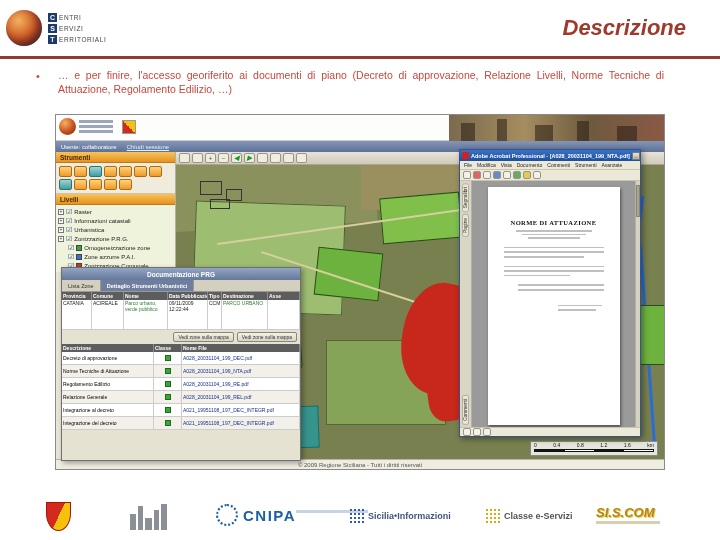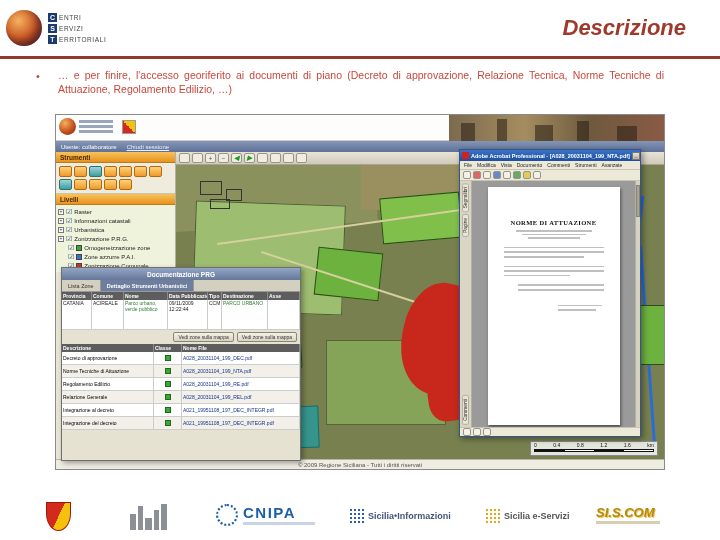--- a/index.html
+++ b/index.html
@@ -102,21 +102,21 @@
   .thumb{position:absolute;top:4px;left:0;width:100%;height:32px;background:#a8a492;border:1px solid #8a8578}
   .acro-status{height:9px;background:#ece9d8;border-top:1px solid #c8c4b4;display:flex;align-items:center;gap:2px;padding:0 3px;flex:none}
 
   
   .flogo{position:absolute;top:502px}
   .crest{left:46px;width:25px;height:29px;background:linear-gradient(115deg,#d42a1e 50%,#f4c20d 50%);border:1px solid #a01808;border-radius:0 0 50% 50%/0 0 60% 60%}
   .city{left:130px;display:flex;align-items:flex-end;gap:2px;height:28px}
   .city i{display:block;background:#8a9096}
   .cnipa{left:216px;display:flex;align-items:center;gap:5px;top:504px}
   .cnipa-ring{width:22px;height:22px;border:2px dotted #1a5fa8;border-radius:50%}
-  .cnipa-col{display:flex;flex-direction:column}
+  .cnipa-col{display:flex;flex-direction:row}
   .cnipa-text{font-size:15px;font-weight:bold;color:#1a5fa8;letter-spacing:1.5px;line-height:15px}
   .sub-bar{width:72px;height:3px;background:#c8d4e4;margin-top:2px}
   .si{left:349px;top:508px;display:flex;align-items:center;gap:4px}
   .dots{width:15px;height:15px;background-image:radial-gradient(#2a5fa8 1px,transparent 1.3px);background-size:4px 4px}
   .dots.y{background-image:radial-gradient(#e0a912 1px,transparent 1.3px)}
   .si-text{font-size:9px;font-weight:bold;color:#41557a}
   .ses{left:485px;top:508px;display:flex;align-items:center;gap:4px}
   .ses-text{font-size:9px;font-weight:bold;color:#555}
   .siscom{left:596px;top:506px;display:flex;flex-direction:column;align-items:flex-start}
   .siscom-text{font-size:13px;font-weight:bold;font-style:italic;color:#b8860b;text-shadow:1px 1px 0 #e6c65a;line-height:13px}
@@ -140,21 +140,21 @@
         </div>
       <div class="bl">
           <span class="bi">T</span>
           <span class="br">ERRITORIALI</span>
         </div>
     </div>
   </div>
   <div class="slide-title">Descrizione</div>
   <div class="rule"></div>
   <div class="bullet-dot">•</div>
-  <div class="bullet-text">…  e per finire,  l'accesso georiferito ai documenti di piano (Decreto di approvazione, Relazione Tecnica, Norme Tecniche di Attuazione, Regolamento Edilizio, …)</div>
+  <div class="bullet-text">…  e per finire,  l'accesso georiferito ai documenti di piano (Decreto di approvazione, Relazione Livelli, Norme Tecniche di Attuazione, Regolamento Edilizio, …)</div>
 
   <div class="shot">
 
     <div class="app-header">
       <div class="mini-logo">
         <div class="mini-globe"></div>
         <div class="mini-lines">
             <i></i>
             <i></i>
             <i></i>
@@ -444,20 +444,20 @@
       <span class="cnipa-text">CNIPA</span>
       <span class="sub-bar"></span>
     </div>
   </div>
   <div class="flogo si">
     <div class="dots"></div>
     <span class="si-text">Sicilia•Informazioni</span>
   </div>
   <div class="flogo ses">
     <div class="dots y"></div>
-    <span class="ses-text">Sicilia e-Servizi</span>
+    <span class="ses-text">Classe e-Servizi</span>
   </div>
   <div class="flogo siscom">
     <span class="siscom-text">SI.S.COM</span>
     <span class="siscom-bar"></span>
   </div>
 
 </div>
 
 </body></html>

